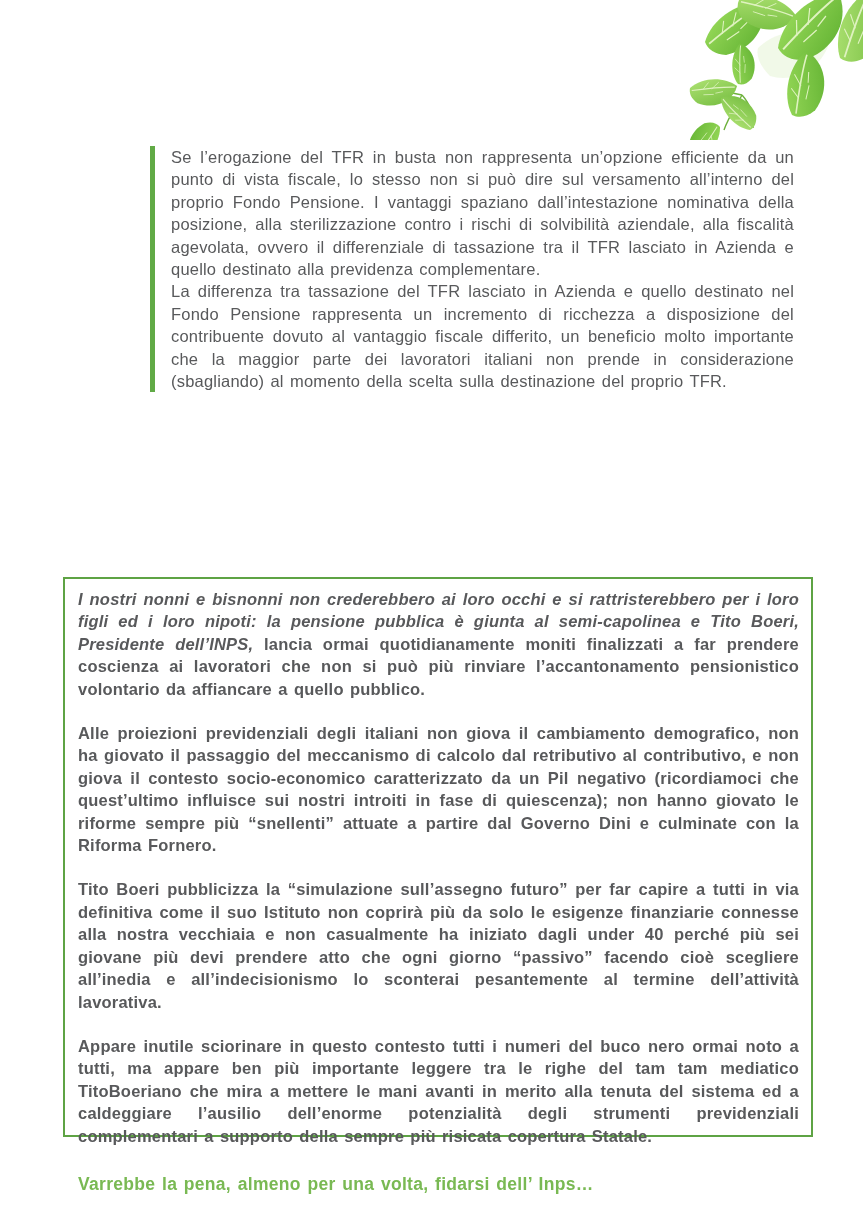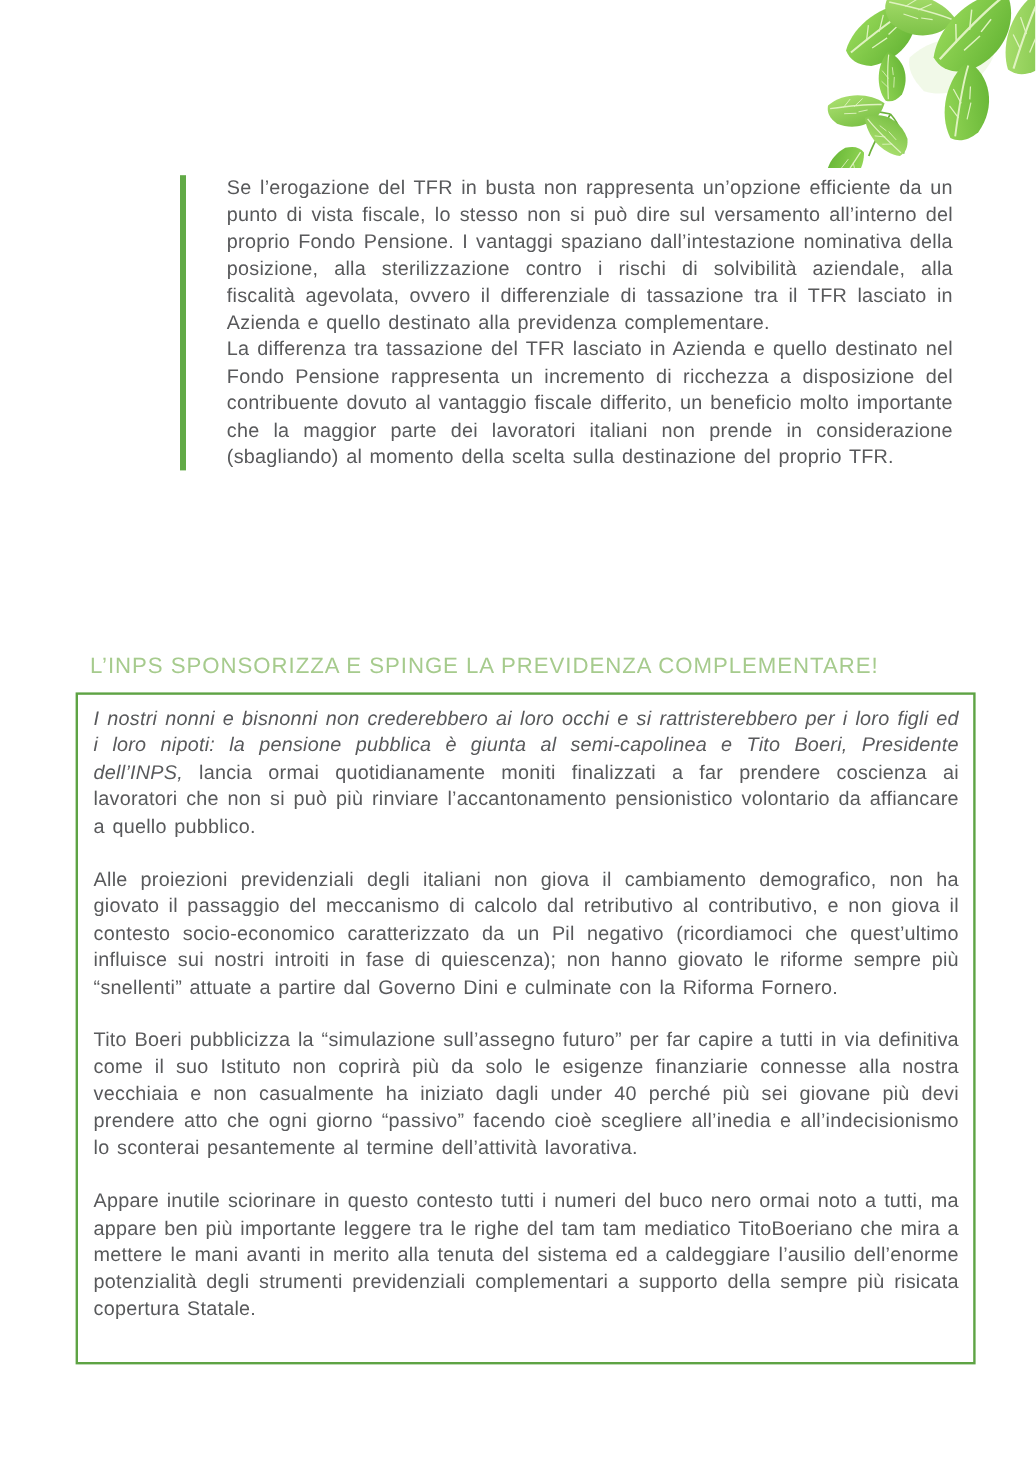--- a/index.html
+++ b/index.html
@@ -19,21 +19,21 @@
     right: 0;
     width: 183px;
     height: 140px;
   }
   .intro {
     position: absolute;
     left: 150px;
     top: 146px;
     width: 644px;
     border-left: 5px solid #61aa46;
-    padding-left: 34px;
+    padding-left: 16px;
   }
   .intro p, .green-box p {
     font-size: 16.5px;
     line-height: 22.4px;
     text-align: justify;
     letter-spacing: 0.2px;
     word-spacing: 1.5px;
     color: #58595b;
   }
   .intro p.gap-before { margin-top: 22px; }
@@ -52,21 +52,21 @@
   .green-box {
     position: absolute;
     left: 63px;
     top: 577px;
     width: 750px;
     height: 560px;
     border: 2px solid #5ea344;
     background: #ffffff;
     padding: 9px 12px 10px 13px;
   }
-  .green-box p { margin-bottom: 22px; }
+  .green-box p { margin-bottom: 22px; font-weight: bold; }
   .green-box p:last-child { margin-bottom: 0; }
   .green-box em { font-style: italic; }
   .green-box .closing {
     color: #79b953;
     font-size: 17.5px;
     letter-spacing: 0.3px;
     text-align: left;
     margin-top: 26px;
   }
 </style>
@@ -106,22 +106,22 @@
     <use href="#leaf" fill="url(#lg1)" transform="translate(40,127) rotate(140) scale(0.68)"></use>
     <use href="#leaf" fill="url(#lg2)" transform="translate(70,130) rotate(-120) scale(0.66)"></use>
     <use href="#leaf" fill="url(#lg1)" transform="translate(58,84) rotate(-75) scale(0.62)"></use>
   </svg>
 
   <div class="intro">
     <p>Se l’erogazione del TFR in busta non rappresenta un’opzione efficiente da un punto di vista fiscale, lo stesso non si può dire sul versamento all’interno del proprio Fondo Pensione. I vantaggi spaziano dall’intestazione nominativa della posizione, alla sterilizzazione contro i rischi di solvibilità aziendale, alla fiscalità agevolata, ovvero il differenziale di tassazione tra il TFR lasciato in Azienda e quello destinato alla previdenza complementare.</p>
     <p>La differenza tra tassazione del TFR lasciato in Azienda e quello destinato nel Fondo Pensione rappresenta un incremento di ricchezza a disposizione del contribuente dovuto al vantaggio fiscale differito, un beneficio molto importante che la maggior parte dei lavoratori italiani non prende in considerazione (sbagliando) al momento della scelta sulla destinazione del proprio TFR.</p>
   </div>
 
-  <h2 class="section-heading">L’INPS SPONSORIZZA E SPINGE LA PREVIDENZA COMPLEMENTARE!</h2>
 
   <div class="green-box">
     <p><em>I nostri nonni e bisnonni non crederebbero ai loro occhi e si rattristerebbero per i loro figli ed i loro nipoti: la pensione pubblica è giunta al semi-capolinea e Tito Boeri, Presidente dell’INPS,</em> <span>lancia ormai quotidianamente moniti finalizzati a far prendere coscienza ai lavoratori che non si può più rinviare l’accantonamento pensionistico volontario da affiancare a quello pubblico.</span></p>
     <p>Alle proiezioni previdenziali degli italiani non giova il cambiamento demografico, non ha giovato il passaggio del meccanismo di calcolo dal retributivo al contributivo, e non giova il contesto socio-economico caratterizzato da un Pil negativo (ricordiamoci che quest’ultimo influisce sui nostri introiti in fase di quiescenza); non hanno giovato le riforme sempre più “snellenti” attuate a partire dal Governo Dini e culminate con la Riforma Fornero.</p>
     <p>Tito Boeri pubblicizza la “simulazione sull’assegno futuro” per far capire a tutti in via definitiva come il suo Istituto non coprirà più da solo le esigenze finanziarie connesse alla nostra vecchiaia e non casualmente ha iniziato dagli under 40 perché più sei giovane più devi prendere atto che ogni giorno “passivo” facendo cioè scegliere all’inedia e all’indecisionismo lo sconterai pesantemente al termine dell’attività lavorativa.</p>
     <p>Appare inutile sciorinare in questo contesto tutti i numeri del buco nero ormai noto a tutti, ma appare ben più importante leggere tra le righe del tam tam mediatico TitoBoeriano che mira a mettere le mani avanti in merito alla tenuta del sistema ed a caldeggiare l’ausilio dell’enorme potenzialità degli strumenti previdenziali complementari a supporto della sempre più risicata copertura Statale.</p>
+    <p class="closing">Varrebbe la pena, almeno per una volta, fidarsi dell’ Inps…</p>
   </div>
 
 </div>
 
 </body></html>

